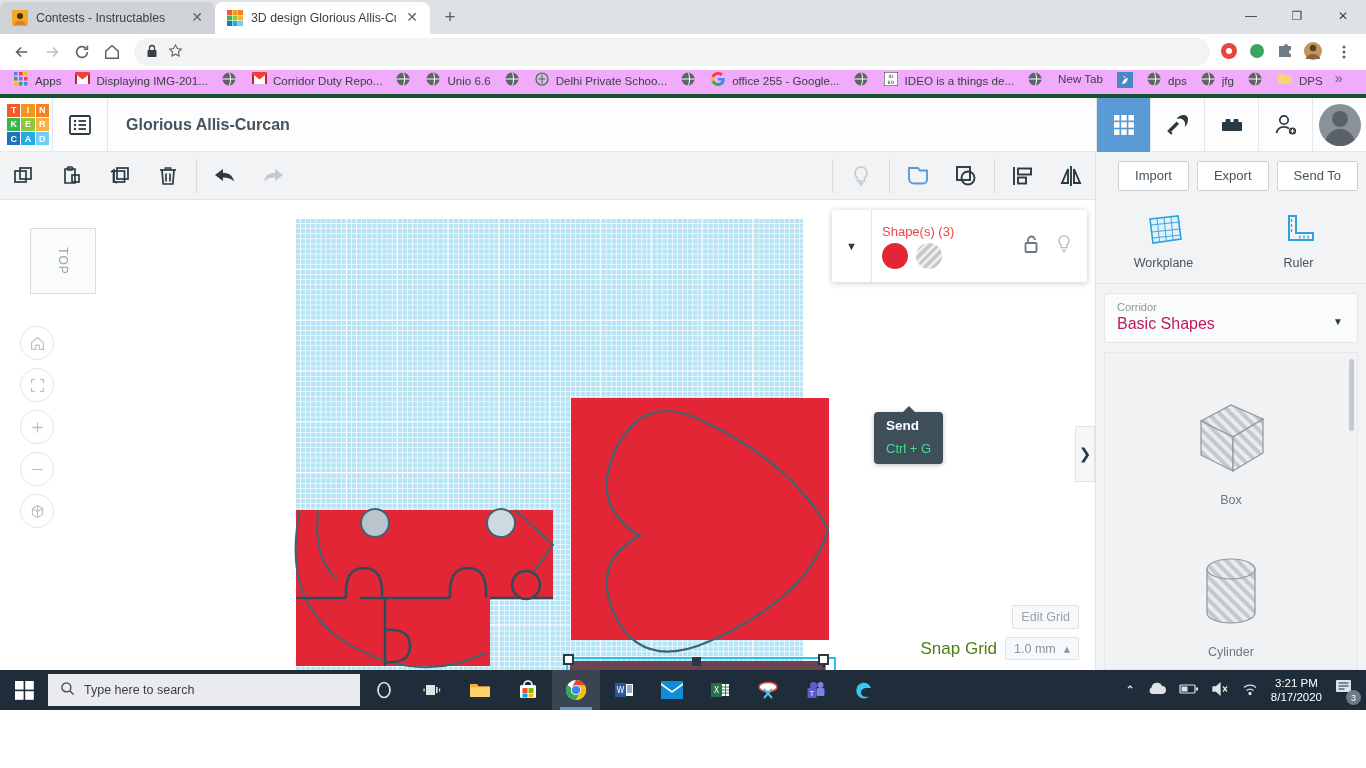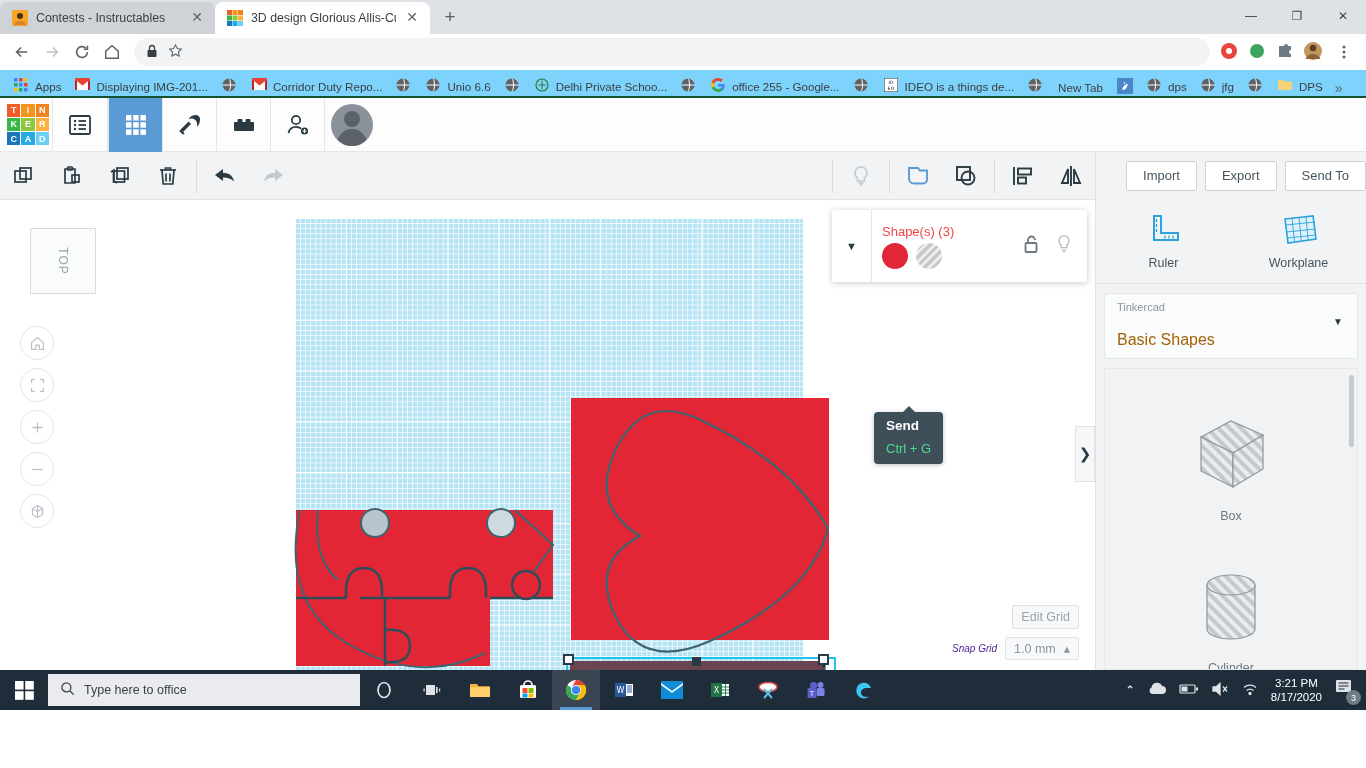--- a/index.html
+++ b/index.html
@@ -55,22 +55,22 @@
   .omnibox {
     flex: 1; height: 28px; background: #f1f3f4; border-radius: 14px;
     display: flex; align-items: center; padding: 0 12px; gap: 10px;
     margin: 0 6px; font-size: 13.5px; color: #202124;
   }
   .omnibox .url { flex: 1; white-space: nowrap; overflow: hidden; }
   .omni-right { display: flex; align-items: center; gap: 4px; }
   .ext-icon { width: 24px; height: 24px; position: relative; }
 
   .chrome-bookmarks {
-    height: 28px; background: #7dd3fc; display: flex; align-items: flex-end;
-    padding: 0 8px; gap: 2px; border-bottom: 2px solid #14532d;
+    height: 28px; background: #f0abfc; display: flex; align-items: flex-start;
+    padding: 0 8px; gap: 2px; border-bottom: 4px solid #14532d;
     overflow: hidden;
   }
   .bm {
     display: flex; align-items: center; gap: 5px; padding: 2px 6px;
     font-size: 11.6px; color: #3c4043; white-space: nowrap; border-radius: 4px;
     max-width: 160px;
   }
   .bm-label { overflow: hidden; text-overflow: ellipsis; }
   .bm-icon { width: 16px; height: 16px; flex: 0 0 16px; position: relative; }
   .bm-overflow { font-size: 14px; color: #5f6368; padding: 0 4px; }
@@ -130,21 +130,21 @@
   }
   .tb-btn {
     width: 48px; height: 48px; display: flex; align-items: center;
     justify-content: center; color: #2b3a42;
   }
   .tb-btn.disabled { color: #c2c9cf; }
   .tb-btn.accent { color: #5b9bd5; }
   .tb-sep { width: 1px; height: 34px; background: #d9dcdf; margin: 0 4px; }
   .tb-spacer { flex: 1; }
   .tb-right-group { display: flex; align-items: center; }
-  .side-btns { display: flex; align-items: flex-start; }
+  .side-btns { display: flex; align-items: flex-start; padding-right: 8px; }
   .side-btn {
     height: 30px; padding: 0 16px; border: 1px solid #ccd1d6; background: #fff;
     font-size: 13px; color: #46545e; margin-left: 8px; border-radius: 2px;
     display: flex; align-items: center; justify-content: center;
   }
   .toolbar-right-panel {
     width: 271px; height: 48px; display: flex; align-items: center;
     justify-content: flex-end; border-left: 1px solid #e0e2e5;
     background: #f2f3f4;
   }
@@ -244,21 +244,21 @@
     position: absolute; right: 16px; bottom: 10px; text-align: right;
   }
   .edit-grid-btn {
     display: inline-block; padding: 4px 8px; border: 1px solid #dfe2e5;
     background: #f7f8f9; color: #9aa3ab; font-size: 12.5px; border-radius: 2px;
   }
   .snap-row {
     display: flex; align-items: center; justify-content: flex-end; gap: 8px;
     margin-top: 8px;
   }
-  .snap-label { font-size: 10px; color: #4c1d95; font-style: italic; }
+  .snap-label { font-size: 17px; color: #4d7c0f; }
   .snap-select {
     border: 1px solid #dfe2e5; background: #f7f8f9; padding: 3px 8px;
     font-size: 12.5px; color: #8d969d; display: flex; gap: 8px;
     align-items: center; border-radius: 2px;
   }
 
   
   .sidebar {
     width: 271px; background: #f2f3f4; border-left: 1px solid #e0e2e5;
     display: flex; flex-direction: column;
@@ -268,21 +268,21 @@
   }
   .sb-tool {
     flex: 1; display: flex; flex-direction: column; align-items: center;
     justify-content: center; gap: 6px; font-size: 12.5px; color: #46545e;
   }
   .sb-picker {
     margin: 9px 8px 0; background: #fafbfb; border: 1px solid #e4e7ea;
     padding: 7px 12px 9px; position: relative; border-radius: 2px;
   }
   .sb-picker .small { font-size: 11px; color: #8d969d; }
-  .sb-picker .big { font-size: 16px; color: #a16207; margin-top: 18px; }
+  .sb-picker .big { font-size: 16px; color: #be185d; margin-top: 2px; }
   .sb-picker .caret {
     position: absolute; right: 14px; top: 22px; color: #2b3a42; font-size: 10px;
   }
   .sb-list {
     flex: 1; margin: 9px 8px 0; background: #f1f2f3; border: 1px solid #e6e8ea;
     position: relative; overflow: hidden;
   }
   .sb-grid {
     display: grid; grid-template-columns: 1fr; padding-top: 8px;
   }
@@ -638,20 +638,21 @@
         <rect x="3" y="4" width="20" height="18" rx="1.5"></rect>
         <circle cx="8" cy="9" r="1.2" fill="#2b3a42" stroke="none"></circle>
           <path d="M11.5 9h7.5"></path>
         <circle cx="8" cy="13" r="1.2" fill="#2b3a42" stroke="none"></circle>
           <path d="M11.5 13h7.5"></path>
         <circle cx="8" cy="17" r="1.2" fill="#2b3a42" stroke="none"></circle>
           <path d="M11.5 17h7.5"></path>
       </svg>
     </div>
     <div class="header-div"></div>
+    <div class="doc-title">Glorious Allis-Curcan</div>
     <div class="header-right">
       <div class="hdr-icon active">
         <svg width="28" height="28" viewBox="0 0 28 28" fill="#fff">
           <rect x="4" y="4" width="5.5" height="5.5"></rect>
             <rect x="11.2" y="4" width="5.5" height="5.5"></rect>
             <rect x="18.4" y="4" width="5.5" height="5.5"></rect>
           <rect x="4" y="11.2" width="5.5" height="5.5"></rect>
             <rect x="11.2" y="11.2" width="5.5" height="5.5"></rect>
             <rect x="18.4" y="11.2" width="5.5" height="5.5"></rect>
           <rect x="4" y="18.4" width="5.5" height="5.5"></rect>
@@ -903,41 +904,41 @@
             <span>▴</span>
           </span>
         </div>
       </div>
     </div>
 
     <div class="sidebar">
       <div class="sb-tools">
         <div class="sb-tool">
           <span>
-            <svg width="38" height="34" viewBox="0 0 38 34" fill="none" stroke="#2ca3dd" stroke-width="2">
-              <path d="M9 3 L9 27 L33 27 L33 20 L16 20 L16 3 Z"></path>
-              <path d="M11.5 6v3M11.5 11v3M11.5 16v3M20 22.5v3M24 22.5v3M28 22.5v3" stroke-width="1.3"></path>
-            </svg>
-          </span>
-          <span>Ruler</span>
-        </div>
-        <div class="sb-tool">
-          <span>
             <svg width="40" height="34" viewBox="0 0 40 34">
               <path d="M6 6 L34 3 L37 26 L9 30 Z" fill="#dff1fa" stroke="#2ca3dd" stroke-width="1.6"></path>
               <path d="M13 5 L15.5 28.7 M20 4.3 L22.3 27.6 M27 3.7 L29 26.8" stroke="#2ca3dd" stroke-width="0.9" fill="none"></path>
               <path d="M6.8 12 L36 9 M7.5 19 L36.4 16 M8.2 25 L37 22" stroke="#2ca3dd" stroke-width="0.9" fill="none"></path>
             </svg>
           </span>
           <span>Workplane</span>
         </div>
+        <div class="sb-tool">
+          <span>
+            <svg width="38" height="34" viewBox="0 0 38 34" fill="none" stroke="#2ca3dd" stroke-width="2">
+              <path d="M9 3 L9 27 L33 27 L33 20 L16 20 L16 3 Z"></path>
+              <path d="M11.5 6v3M11.5 11v3M11.5 16v3M20 22.5v3M24 22.5v3M28 22.5v3" stroke-width="1.3"></path>
+            </svg>
+          </span>
+          <span>Ruler</span>
+        </div>
       </div>
 
       <div class="sb-picker">
-        <div class="small">Tinkercad</div>
+        <div class="small">Corridor</div>
         <div class="big">Basic Shapes</div>
         <div class="caret">▼</div>
       </div>
 
       <div class="sb-list">
         <div class="sb-scroll"></div>
         <div class="sb-grid">
           <div class="sb-item">
             <svg width="92" height="92" viewBox="0 0 92 92">
               <defs>
@@ -999,21 +1000,21 @@
         <rect x="10.2" y="10.2" width="8.6" height="8.6"></rect>
     </svg>
   </div>
   <div class="search-box">
     <span>
       <svg width="15" height="15" viewBox="0 0 16 16" fill="none" stroke="#3c4043" stroke-width="1.4">
           <circle cx="6.8" cy="6.8" r="4.8"></circle>
           <path d="M10.4 10.4L14.5 14.5"></path>
         </svg>
     </span>
-    <span>Type here to office</span>
+    <span>Type here to search</span>
   </div>
   <div class="tb-app">
     <svg width="20" height="20" viewBox="0 0 20 20" fill="none" stroke="#dfe3e6" stroke-width="1.7">
         <ellipse cx="10" cy="10" rx="6" ry="7.5"></ellipse>
       </svg>
   </div>
   <div class="tb-app">
     <svg width="20" height="20" viewBox="0 0 20 20" fill="#dfe3e6">
         <rect x="4" y="5" width="9" height="10"></rect>
         <rect x="14" y="7" width="1.6" height="6"></rect>

